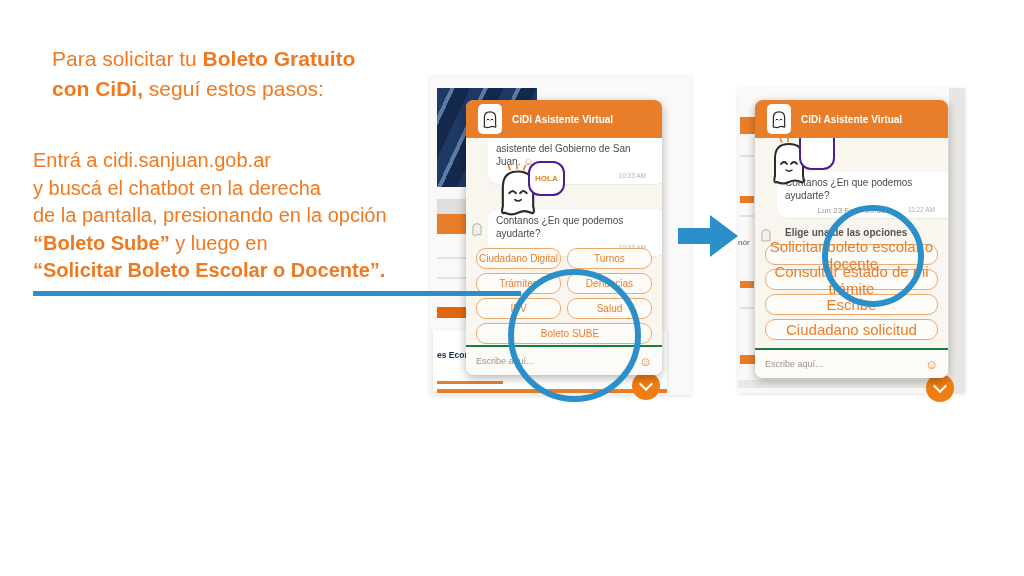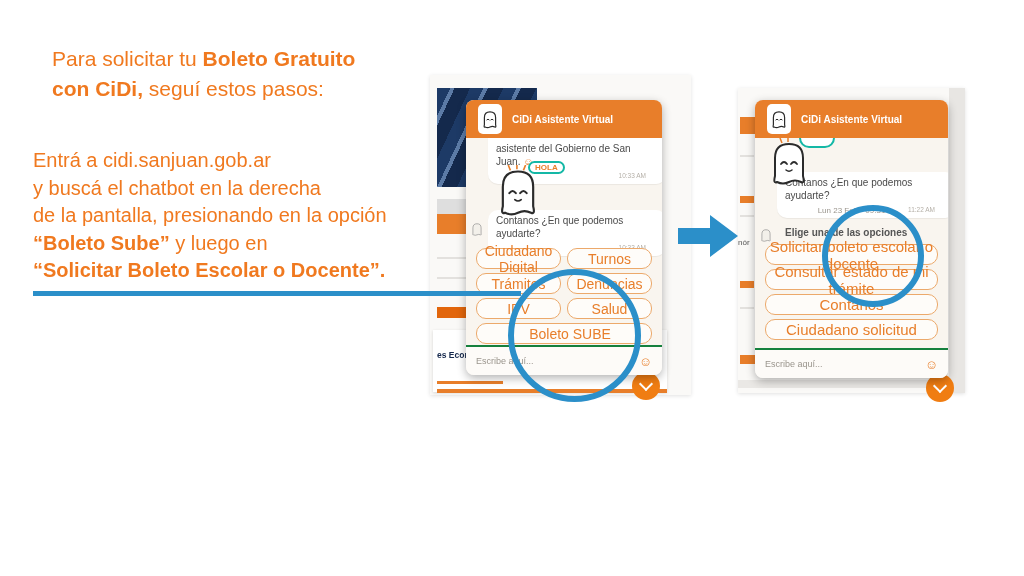--- a/index.html
+++ b/index.html
@@ -42,29 +42,29 @@
                display:flex;align-items:center;justify-content:center;}
   .chat-title{color:#fff;font-weight:bold;font-size:10px;margin-left:10px;}
   .chat-body{position:relative;overflow:hidden;background:#F9F5EF;}
   .body1{height:207px;}
   .body2{height:210px;}
   .bubble{position:absolute;background:#fff;border-radius:10px;padding:4px 20px 2px 8px;
           font-size:10px;line-height:13px;color:#4a4a4a;width:150px;box-shadow:0 1px 1px rgba(0,0,0,.06);}
   .bubble .time{display:block;text-align:right;font-size:6.5px;color:#b5b0a8;margin-top:1px;}
   .cut-top{border-radius:0 0 10px 10px;}
   .divider-date{position:absolute;width:100%;text-align:center;font-size:8px;color:#9a958d;}
-  .balloon{position:absolute;background:#fff;border:2px solid #14b8a6;border-radius:12px;
-           padding:0 5px;font-size:8px;font-weight:bold;color:#E87E2A;z-index:3;}
+  .balloon{position:absolute;background:#fff;border:2px solid #4c1d95;border-radius:12px;
+           padding:11px 5px;font-size:8px;font-weight:bold;color:#E87E2A;z-index:3;}
   .balloon.empty{width:22px;height:16px;}
   .ghost-avatar{position:absolute;opacity:.75;}
   .btns1{position:absolute;left:10px;top:110px;width:176px;display:grid;
          grid-template-columns:1fr 1fr;gap:4px 6px;}
   .btns2{position:absolute;left:10px;top:106px;width:173px;}
   .pill{border:1.2px solid #ECA96B;border-radius:10px;background:#FEFCF9;color:#E87E2A;
-        font-size:14px;height:19px;display:flex;align-items:center;justify-content:center;
+        font-size:10px;height:19px;display:flex;align-items:center;justify-content:center;
         text-align:center;}
   .pill.wide{grid-column:1/3;padding-left:12px;}
   .btns2 .pill{font-size:15px;margin-bottom:4px;}
   .chat-footer{height:30px;background:#FDFBF8;border-top:2px solid #15803d;border-radius:0 0 8px 8px;
                display:flex;align-items:center;justify-content:space-between;padding:0 10px;box-sizing:border-box;}
   .placeholder{font-size:9px;color:#9a958d;}
   .smiley{font-size:13px;color:#E87E2A;line-height:1;}
   .launcher{width:28px;height:28px;border-radius:50%;background:#F07D12;z-index:2;
             display:flex;align-items:center;justify-content:center;}
   .chev{width:8px;height:8px;border-right:2.5px solid #fff;border-bottom:2.5px solid #fff;
@@ -203,21 +203,21 @@
             <path d="M8 44 Q4 46 6 38 L6 20 Q6 6 20 6 Q34 6 34 20 L34 38 Q36 46 32 44 Q26 41 20 44 Q14 47 8 44 Z" fill="#f2efe9" stroke="#8a8a8a" stroke-width="3" stroke-linejoin="round"></path>
           </svg>
       </span>
       <div class="bubble" style="left:22px;top:84px;background:transparent;box-shadow:none;padding-bottom:0;">
         <span style="font-weight:bold;color:#555;">Elige una de las opciones</span>
         <span class="time" style="text-align:center;">11:23 AM</span>
       </div>
       <div class="btns2">
         <div class="pill">Solicitar boleto escolar o docente</div>
         <div class="pill">Consultar estado de mi trámite</div>
-        <div class="pill">Contanos</div>
+        <div class="pill">Escribe</div>
         <div class="pill">Ciudadano solicitud</div>
       </div>
     </div>
     <div class="chat-footer">
       <span class="placeholder">Escribe aquí...</span>
       <span class="smiley">☺</span>
     </div>
   </div>
 
   <div class="abs blue-line"></div>

